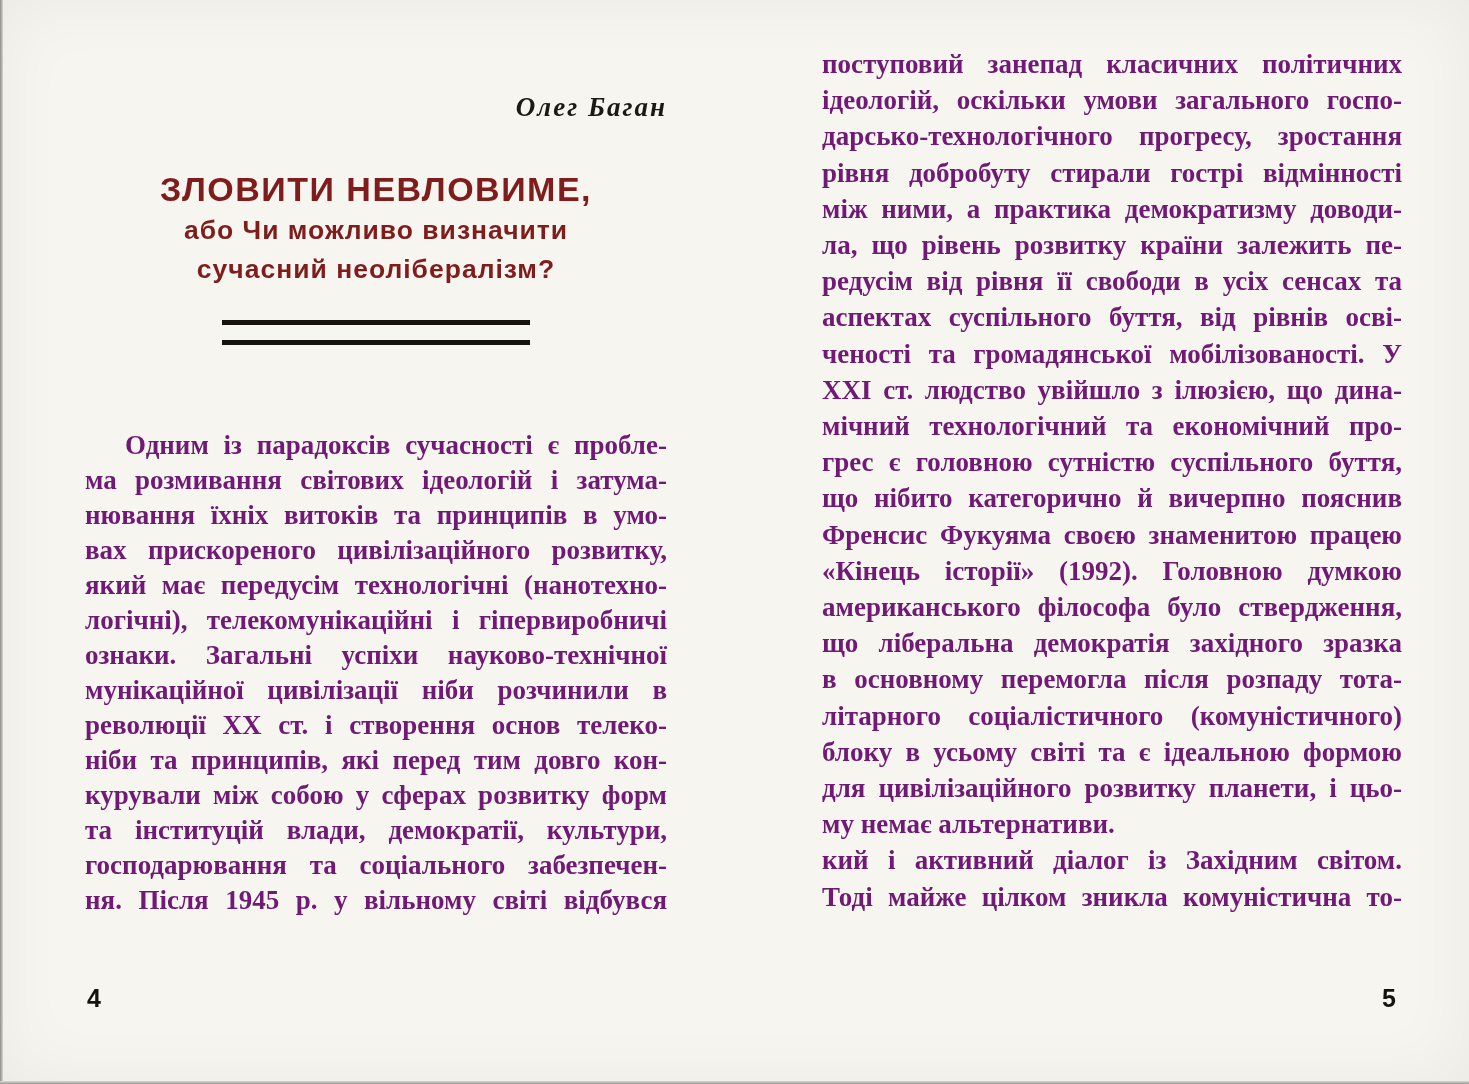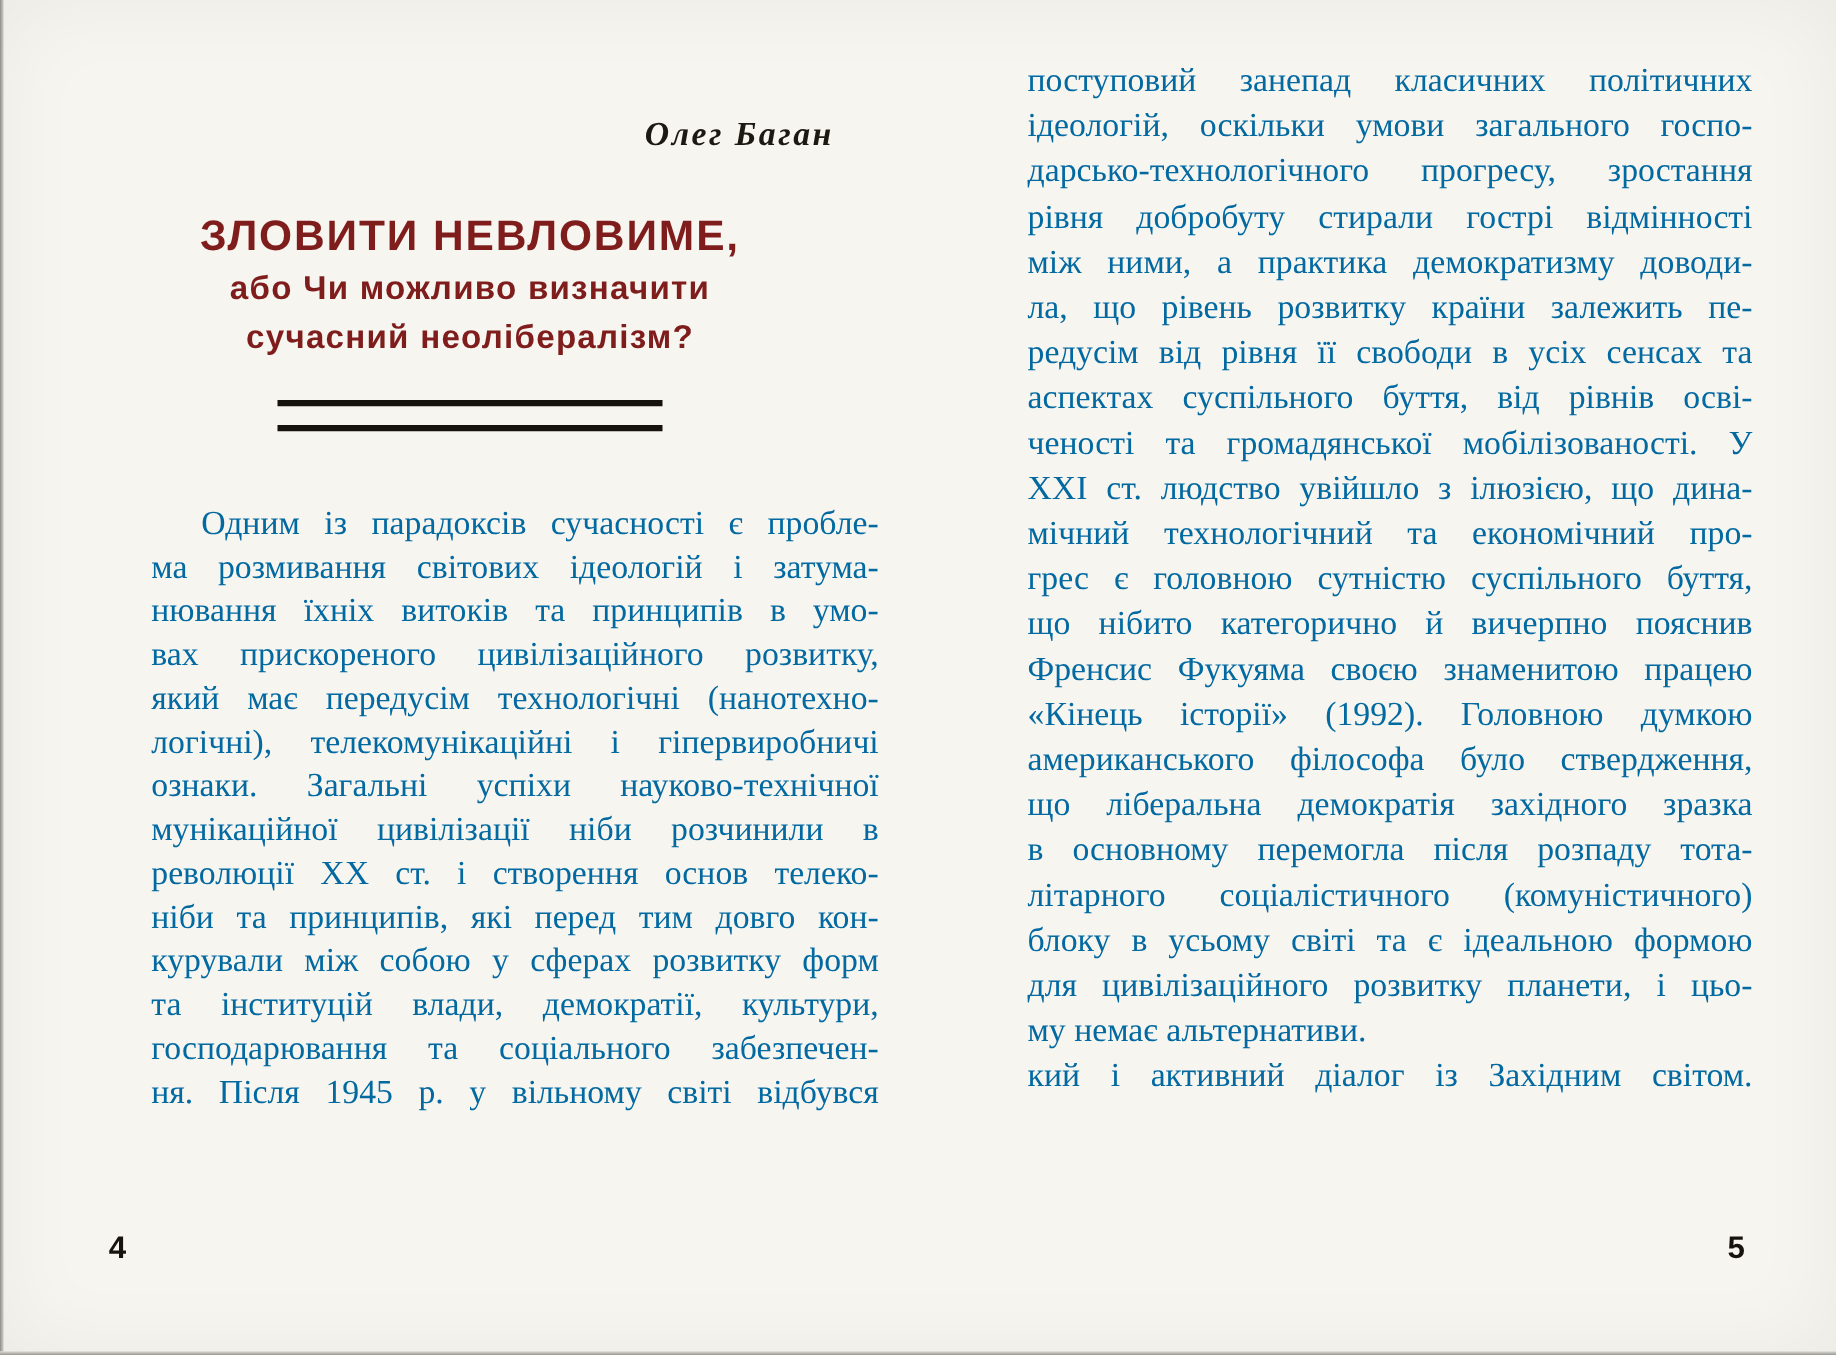--- a/index.html
+++ b/index.html
@@ -86,26 +86,25 @@
     width: 308px;
     height: 15px;
     border-top: 5px solid #16130e;
     border-bottom: 5px solid #16130e;
   }
   .body-text {
     position: absolute;
     left: 0;
     width: 100%;
     font-size: 27px;
-    font-weight: 400;
-    color: #0369a1;
+    font-weight: 700;
+    color: #701a75;
   }
   .page-left .body-text {
-    top: 401px;
-    margin-left: 36px;
+    top: 428px;
   }
   .page-right .body-text {
     top: 46px;
   }
   .page-left .line { line-height: 35px; }
   .page-right .line { line-height: 36.2px; }
   .line {
     text-align: justify;
     text-align-last: justify;
     white-space: normal;
@@ -189,17 +188,18 @@
         <div class="line">американського філософа було ствердження,</div>
         <div class="line">що ліберальна демократія західного зразка</div>
         <div class="line">в основному перемогла після розпаду тота-</div>
         <div class="line">літарного соціалістичного (комуністичного)</div>
         <div class="line">блоку в усьому світі та є ідеальною формою</div>
         <div class="line">для цивілізаційного розвитку планети, і цьо-</div>
         <div class="line lastleft">му немає альтернативи.</div>
       </div>
       <div class="para">
         <div class="line">кий і активний діалог із Західним світом.</div>
+        <div class="line">Тоді майже цілком зникла комуністична то-</div>
       </div>
     </div>
 
   <div class="page-number">5</div>
 </div>
 
 </body></html>

